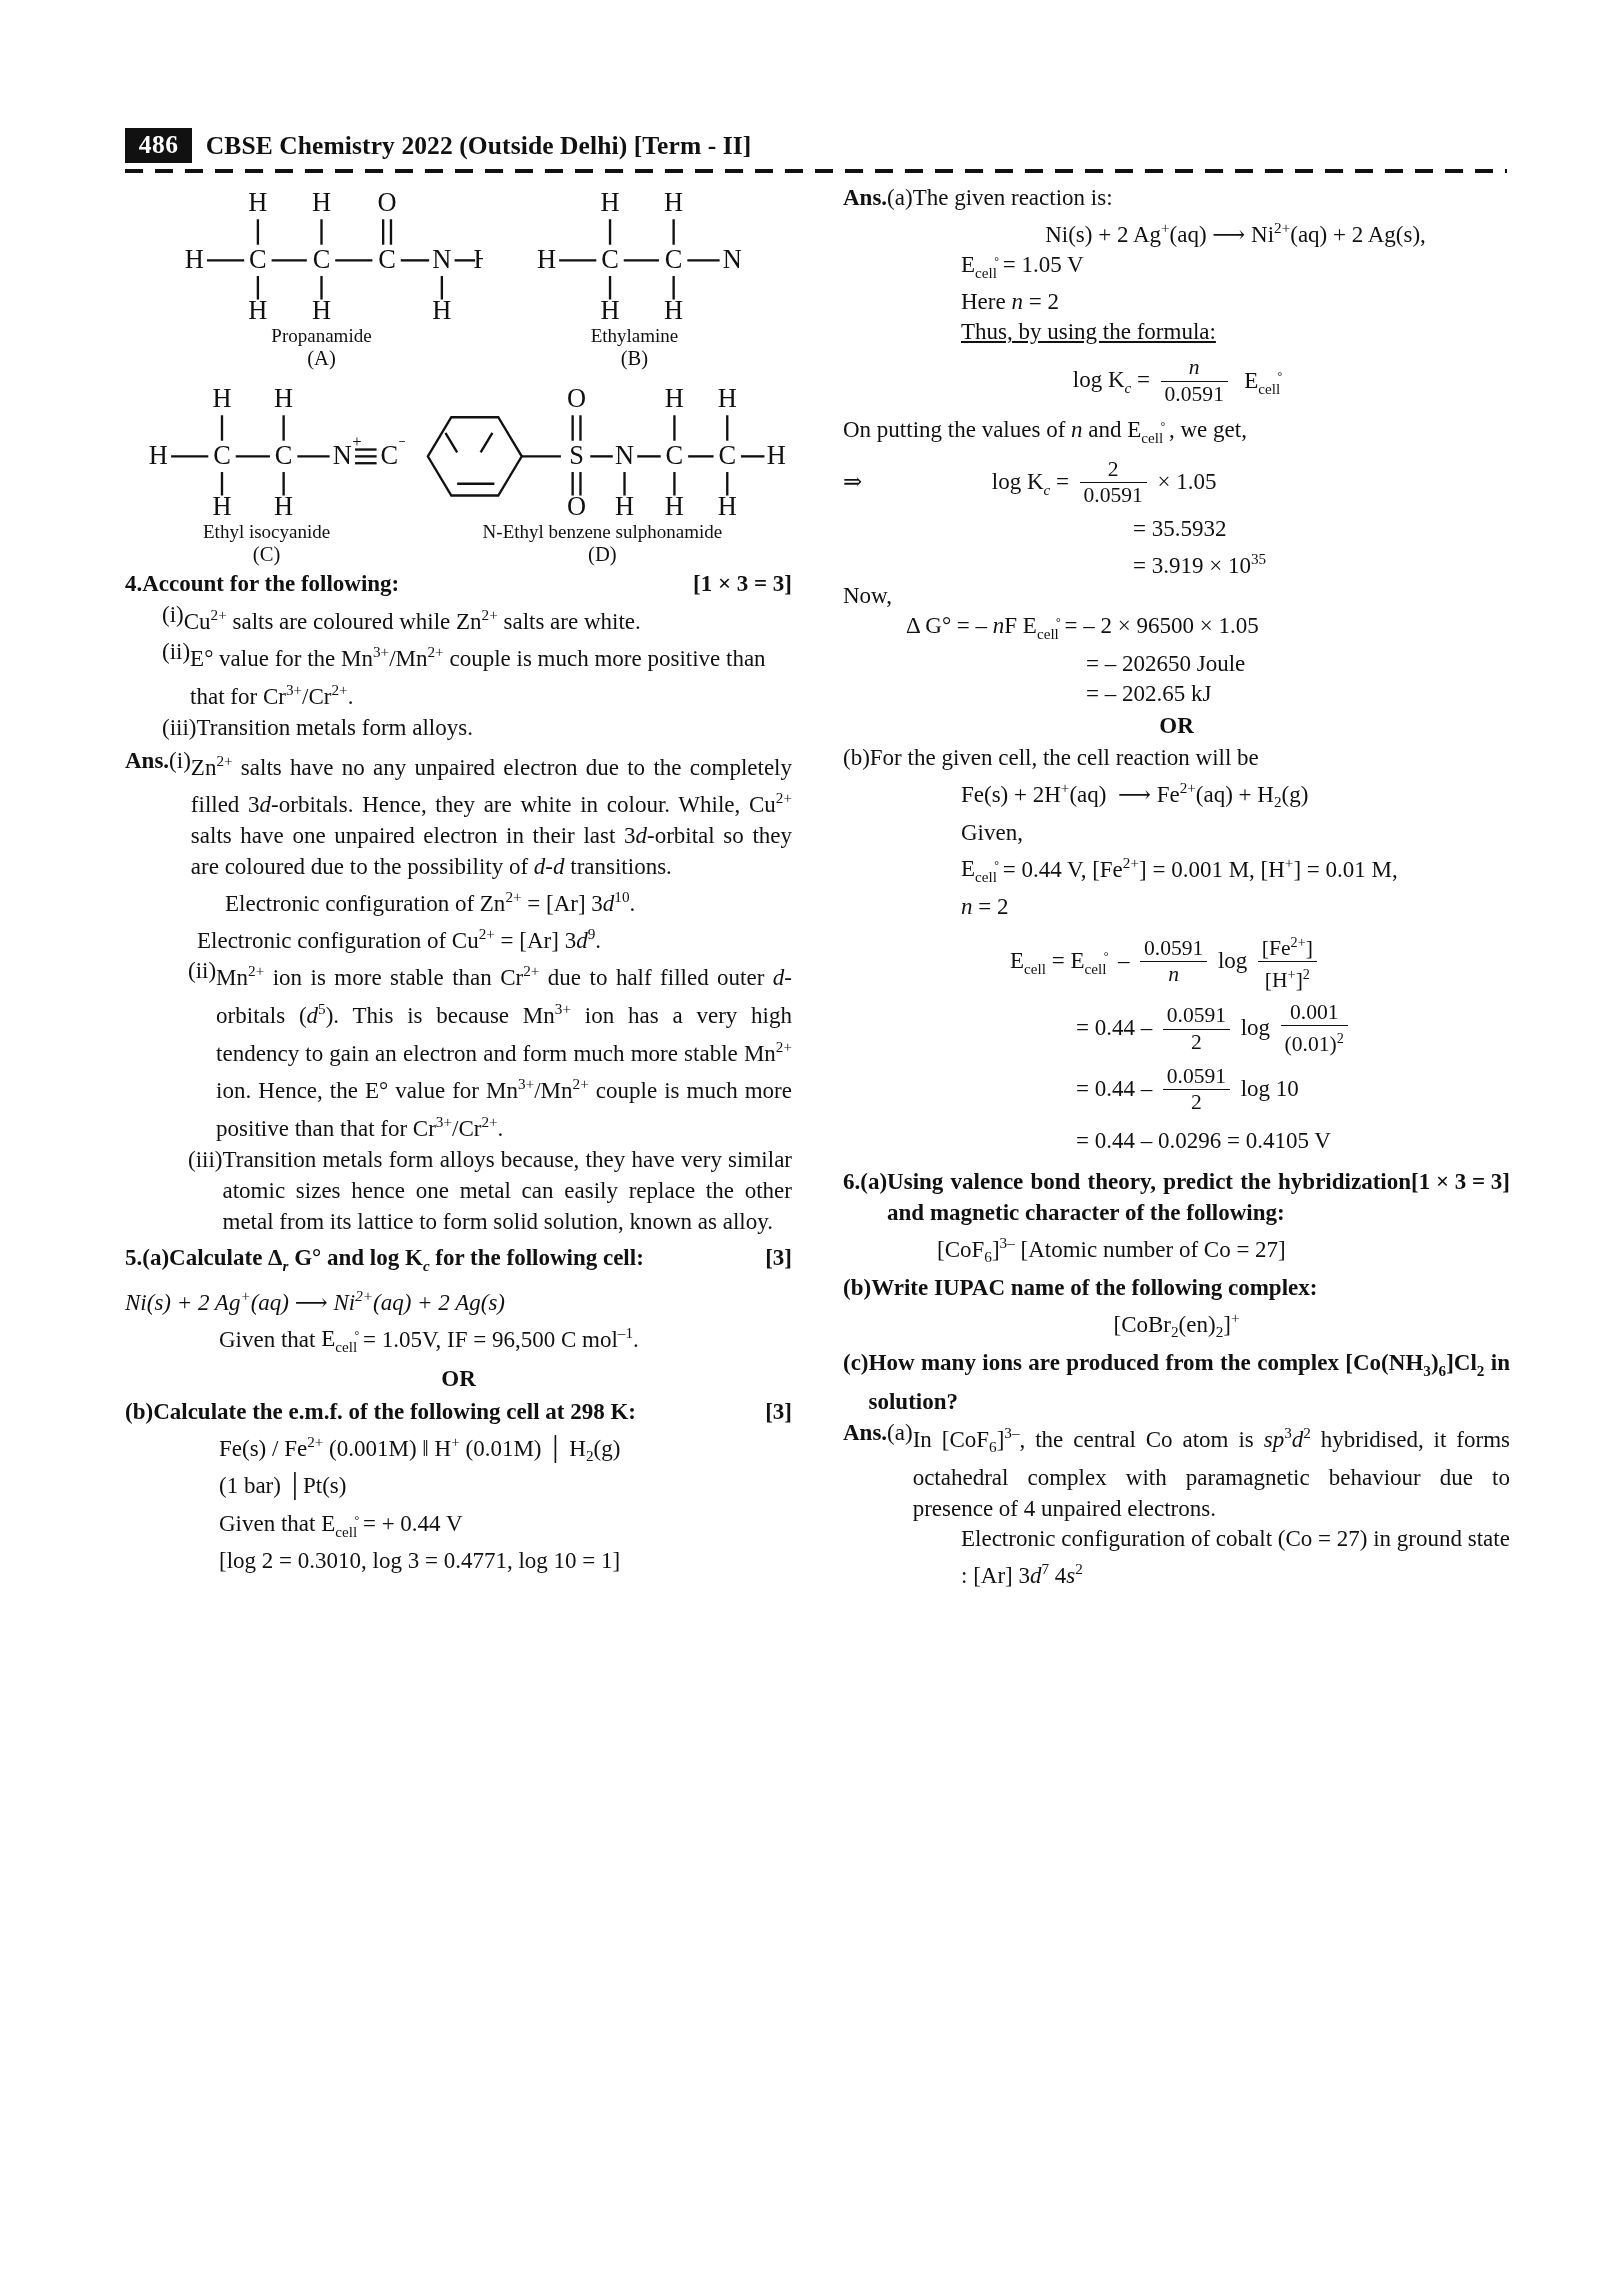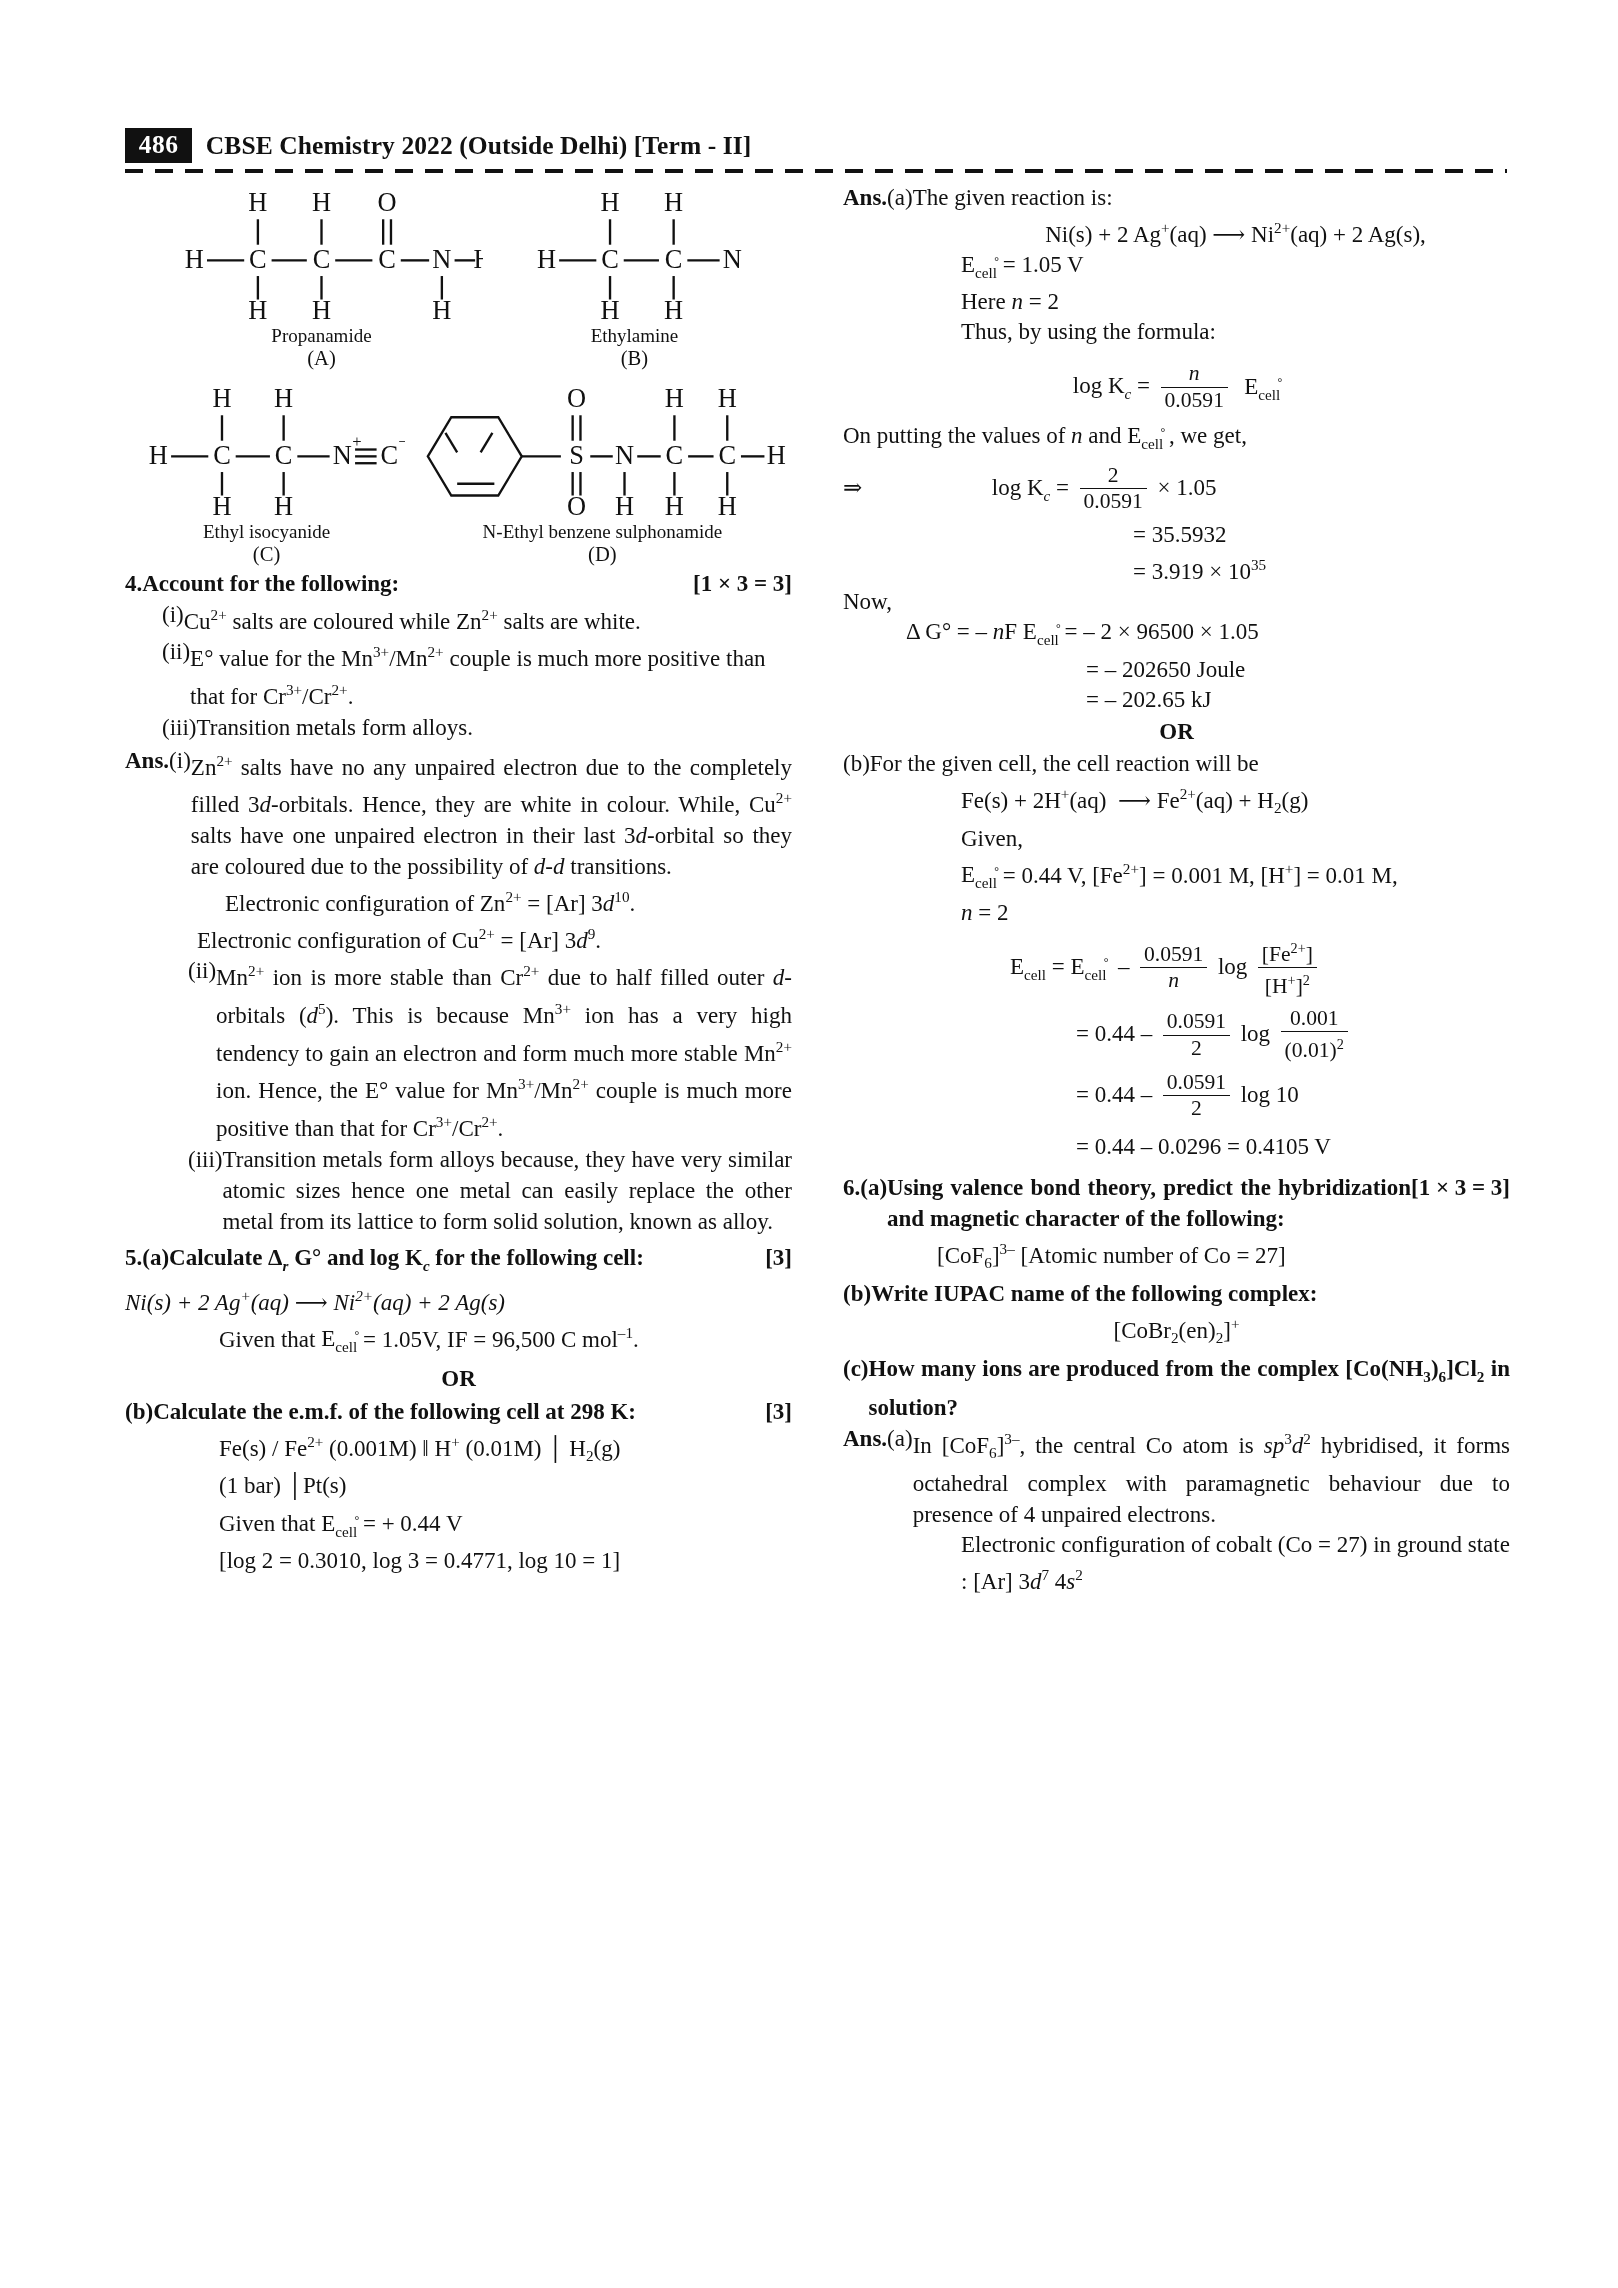--- a/index.html
+++ b/index.html
@@ -293,23 +293,23 @@
   <div class="colR">
 
     <div class="hang">
       <div class="mk lbl-ans">Ans.</div>
       <div class="mk lbl-ab" style="font-weight:normal;">(a)</div>
       <div class="bd">The given reaction is:</div>
     </div>
     <div class="ln" style="margin-left:118px;text-align:center;">Ni(s) + 2 Ag<sup>+</sup>(aq) ⟶ Ni<sup>2+</sup>(aq) + 2 Ag(s),</div>
     <div class="ln" style="margin-left:118px;"><span class="ecell">E<sub>cell</sub><span class="deg">°</span></span> = 1.05 V</div>
     <div class="ln" style="margin-left:118px;">Here <span class="i">n</span> = 2</div>
-    <div class="ln" style="margin-left:118px;">Thus, by using the formula:</div>
-
-    <div class="eqline ctr" style="margin-top:16px;">
+    <div class="ln" style="margin-left:118px;text-decoration:underline;">Thus, by using the formula:</div>
+
+    <div class="eqline ctr" style="margin-top:10px;">
       log K<sub class="i">c</sub> =
       <span class="frac">
         <span class="num i">n</span>
         <span class="den">0.0591</span>
       </span>
       &nbsp;<span class="ecell">E<sub>cell</sub><span class="deg">°</span></span>
     </div>
 
     <div class="ln" style="margin-top:7.8px;">On putting the values of <span class="i">n</span> and <span class="ecell">E<sub>cell</sub><span class="deg">°</span></span> , we get,</div>
 

